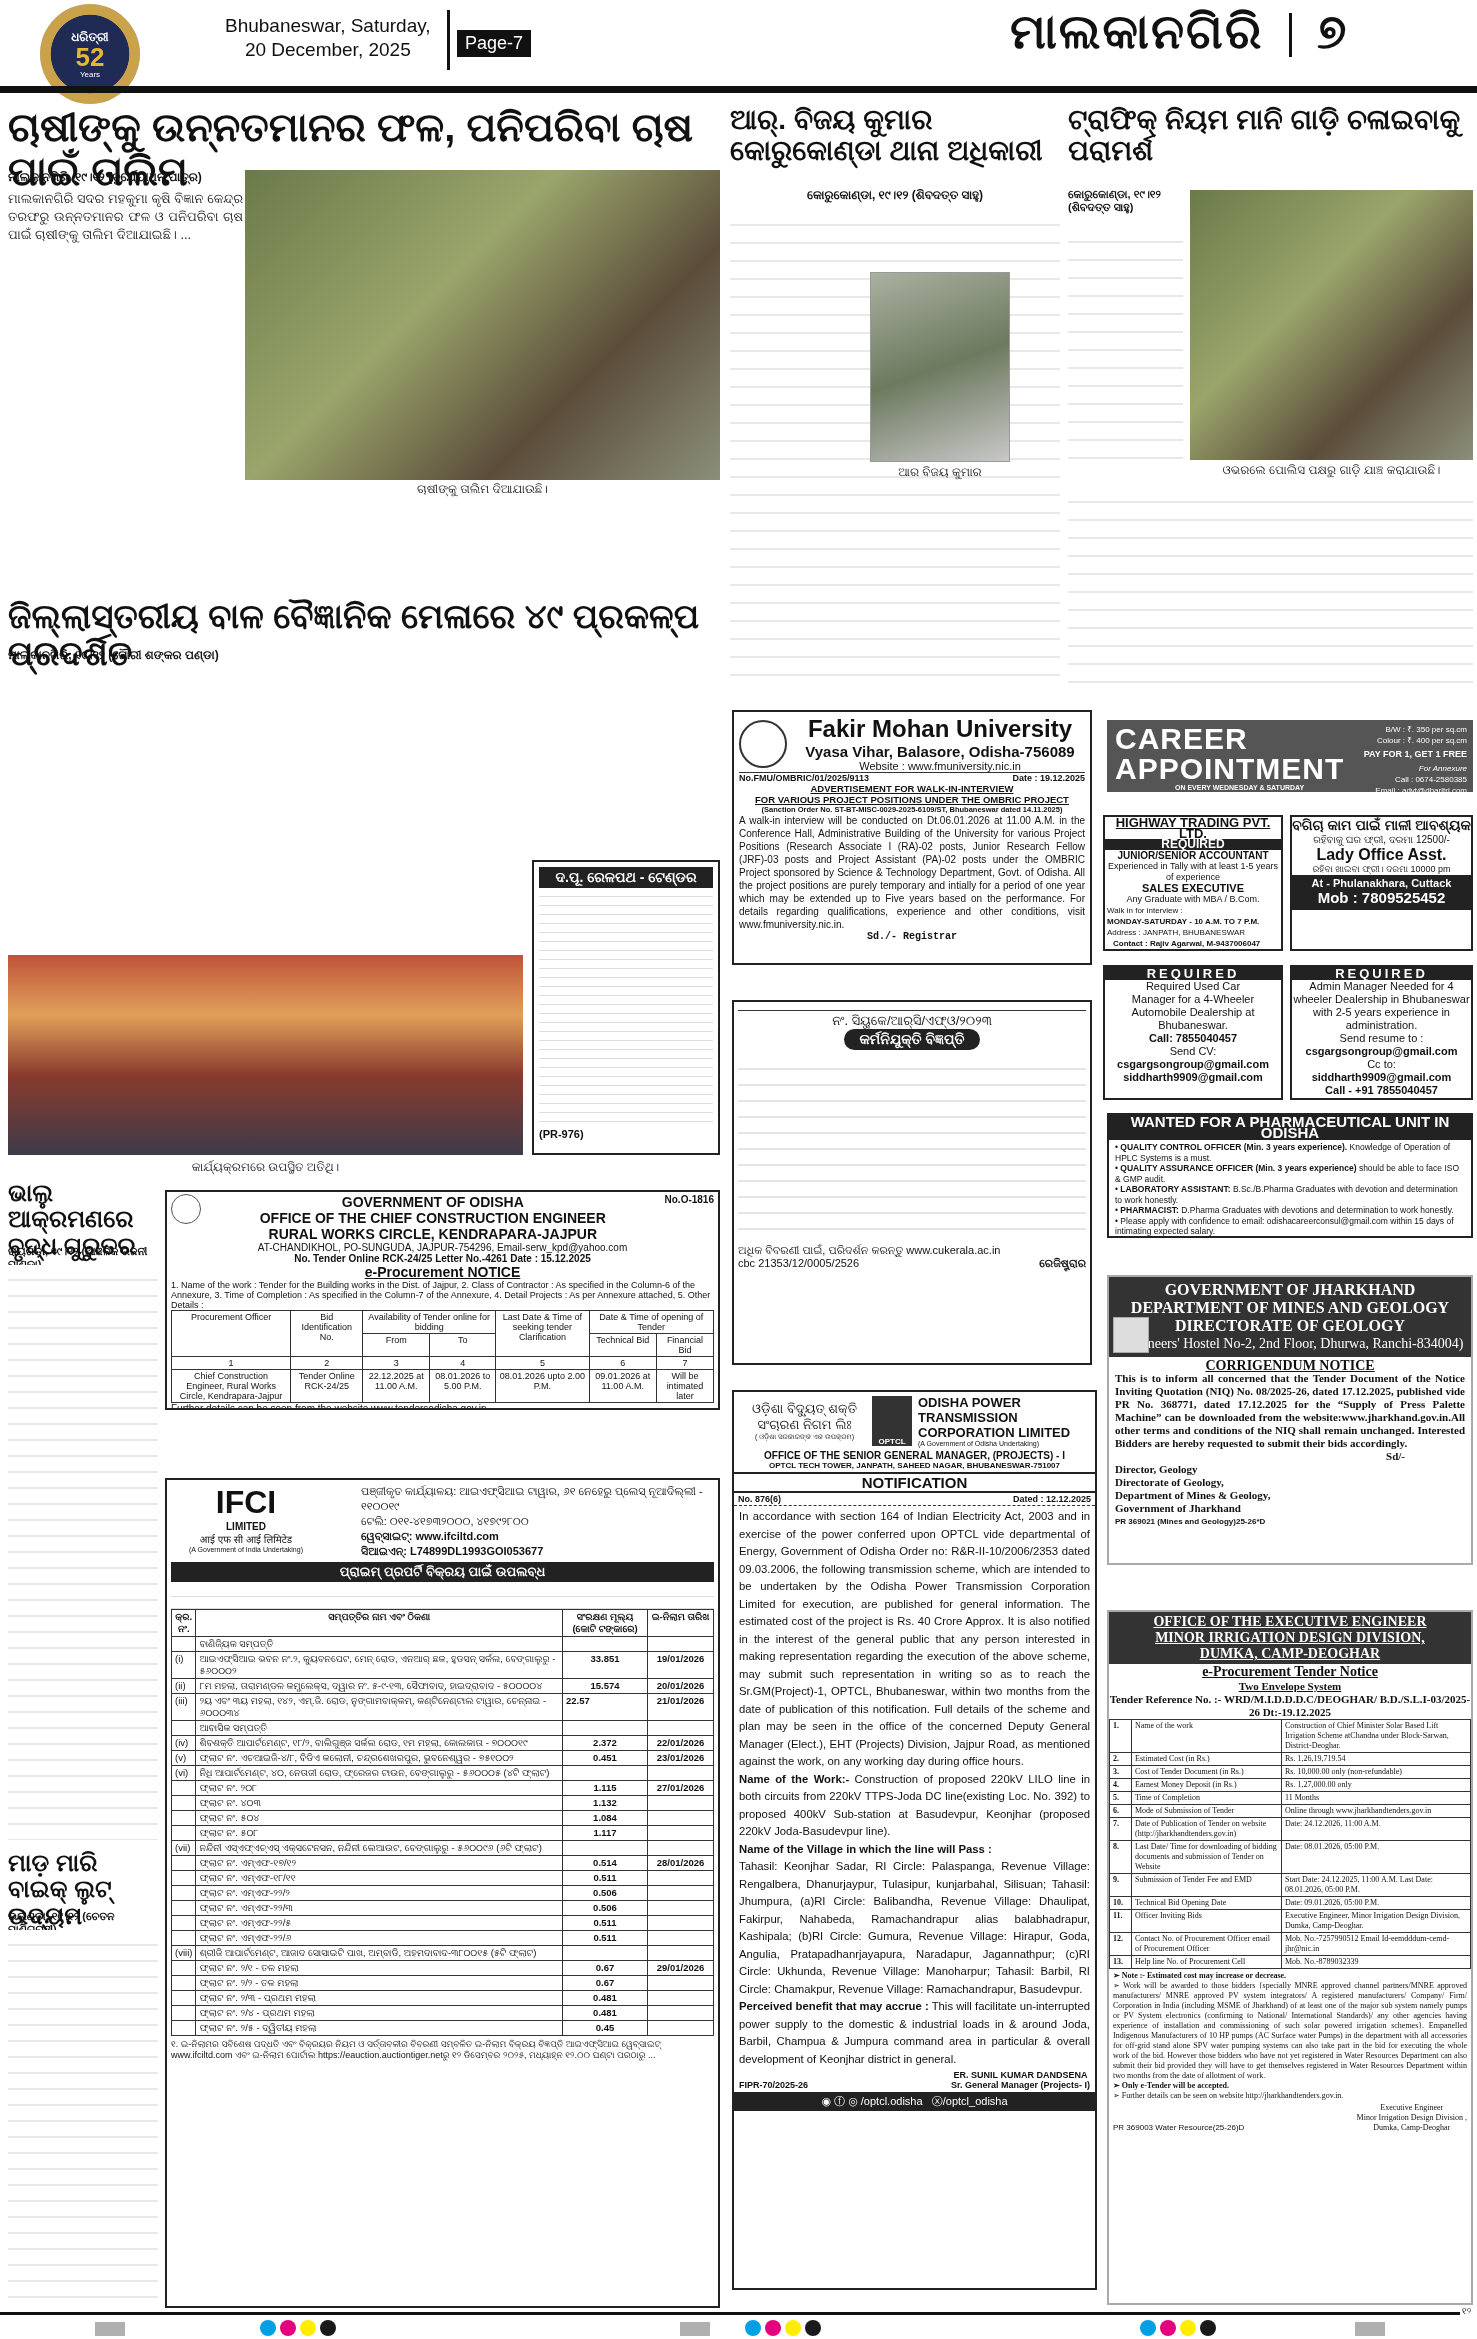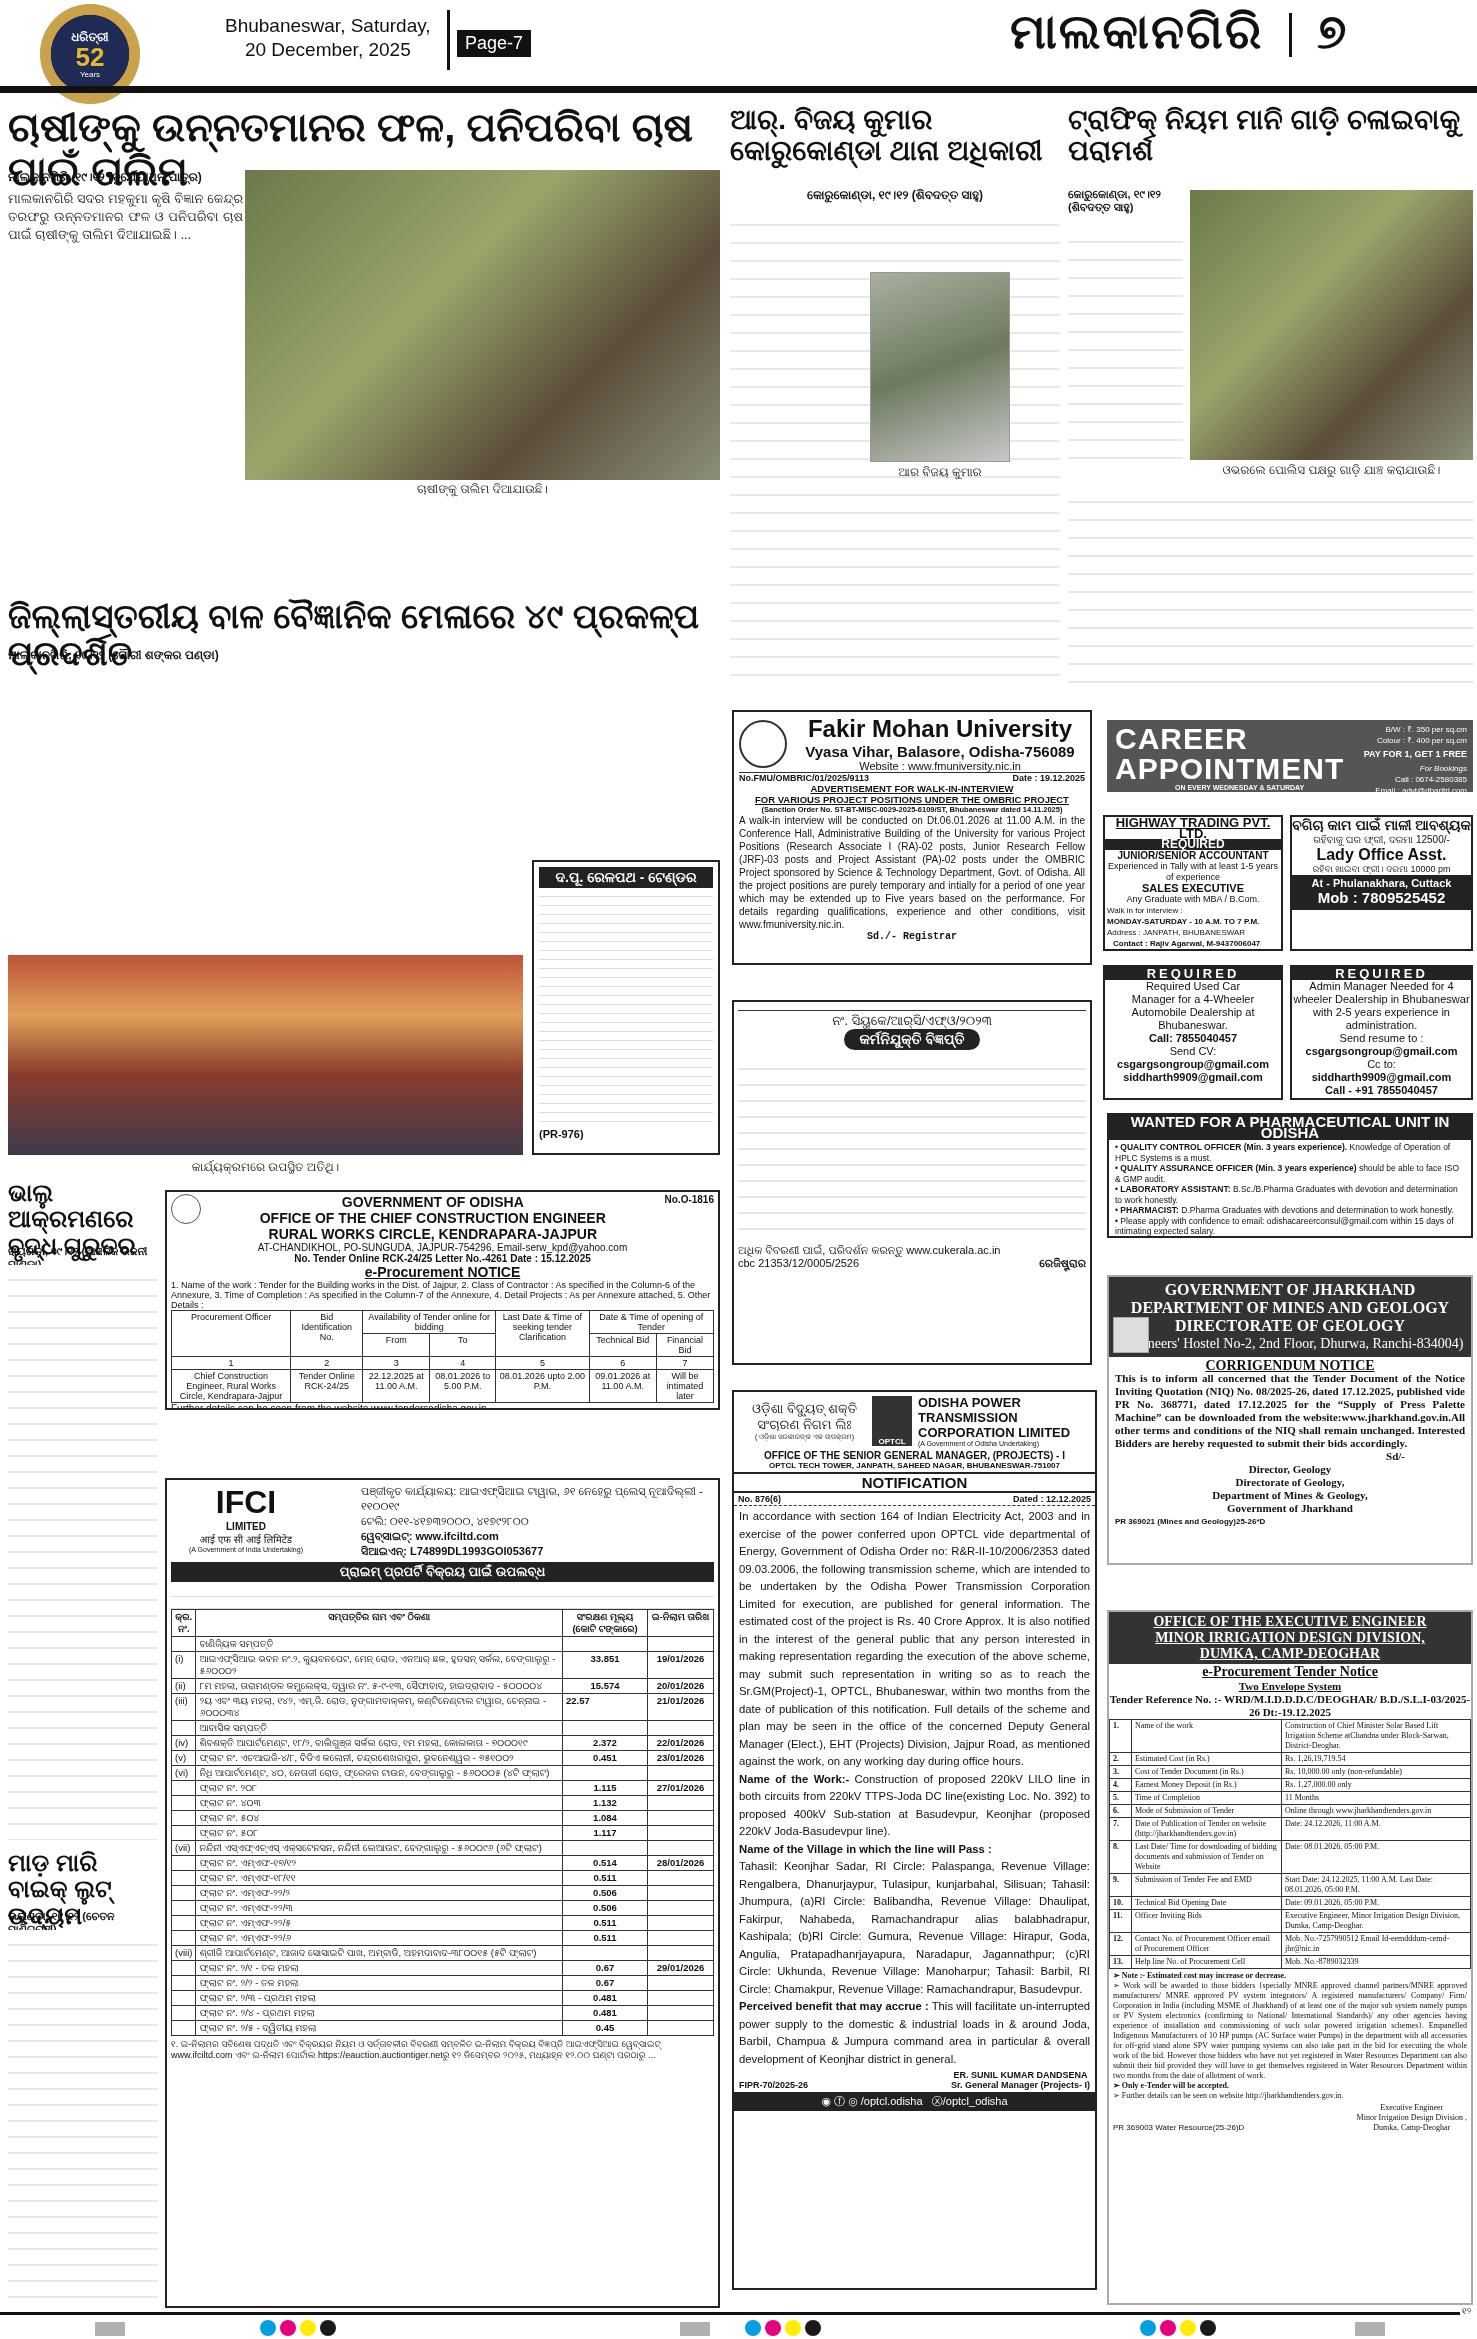--- a/index.html
+++ b/index.html
@@ -401,21 +401,21 @@
 </div>
 
 <div class="abs career">
   <div class="big">CAREER</div>
   <div class="big">APPOINTMENT</div>
   <div style="font-size:7px;font-weight:bold;padding-left:60px;">ON EVERY WEDNESDAY &amp; SATURDAY</div>
   <div class="rates">
     <div>B/W : ₹. 350 per sq.cm</div>
     <div>Colour : ₹. 400 per sq.cm</div>
     <div style="font-size:9px;font-weight:bold;margin:3px 0;">PAY FOR 1, GET 1 FREE</div>
-    <div style="font-style:italic;">For Bookings</div>
+    <div style="font-style:italic;">For Annexure</div>
     <div>Call : 0674-2580385</div>
     <div>Email : advt@dharitri.com</div>
   </div>
 </div>
 
 <div class="abs box" style="left:1103px;top:815px;width:180px;height:136px;text-align:center;font-size:9px;line-height:11px;">
   <div style="font-size:13px;font-weight:900;text-decoration:underline;">HIGHWAY TRADING PVT. LTD.</div>
   <div class="darkbar" style="font-size:12px;">REQUIRED</div>
   <div style="font-weight:bold;font-size:10px;">JUNIOR/SENIOR ACCOUNTANT</div>
   <div>Experienced in Tally with at least 1-5 years of experience</div>
@@ -472,21 +472,21 @@
     <span style="position:absolute;left:4px;top:40px;width:36px;height:36px;background:#ddd;border:1px solid #aaa;"></span>
     <div>GOVERNMENT OF JHARKHAND</div>
     <div>DEPARTMENT OF MINES AND GEOLOGY</div>
     <div>DIRECTORATE OF GEOLOGY</div>
     <div style="font-weight:normal;font-size:14px;">(Engineers' Hostel No-2, 2nd Floor, Dhurwa, Ranchi-834004)</div>
   </div>
   <div class="serif" style="padding:2px 6px;font-size:11px;line-height:13px;font-weight:bold;text-align:justify;">
     <div class="center" style="font-size:14px;text-decoration:underline;">CORRIGENDUM NOTICE</div>
     <div>This is to inform all concerned that the Tender Document of the Notice Inviting Quotation (NIQ) No. 08/2025-26, dated 17.12.2025, published vide PR No. 368771, dated 17.12.2025 for the “Supply of Press Palette Machine” can be downloaded from the website:www.jharkhand.gov.in.All other terms and conditions of the NIQ shall remain unchanged. Interested Bidders are hereby requested to submit their bids accordingly.</div>
     <div style="text-align:right;padding-right:60px;">Sd/-</div>
-    <div style="text-align:center;">
+    <div style="text-align:left;">
       <div>Director, Geology</div>
       <div>Directorate of Geology,</div>
       <div>Department of Mines &amp; Geology,</div>
       <div>Government of Jharkhand</div>
     </div>
   </div>
   <div style="font-size:8px;font-weight:bold;padding:0 6px;">PR 369021 (Mines and Geology)25-26*D</div>
 </div>
 
 <div class="abs box" style="left:1107px;top:1610px;width:366px;height:695px;border-color:#aaa;font-size:8px;line-height:10px;">

